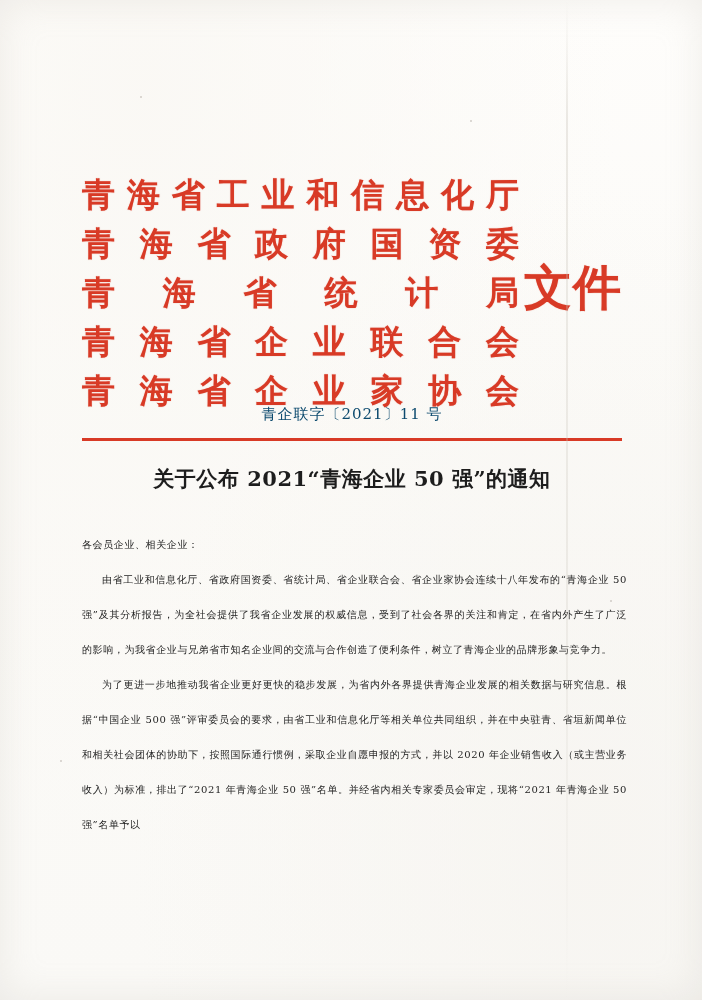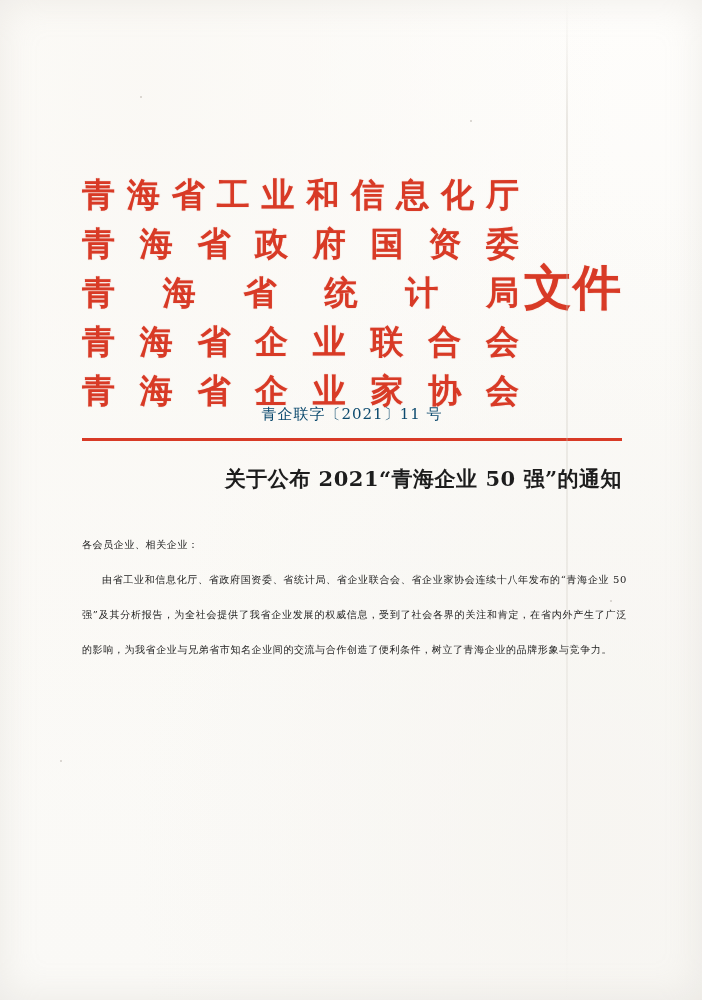--- a/index.html
+++ b/index.html
@@ -101,21 +101,21 @@
     height: 2.5px;
     background: #d83a26;
   }
 
   
   .doc-title {
     position: absolute;
     left: 82px;
     top: 465px;
     width: 540px;
-    text-align: right;
+    text-align: center;
     font-family: "DejaVu Serif", serif;
     font-weight: bold;
     font-size: 21px;
     color: #1d1d1d;
     letter-spacing: 0.5px;
   }
 
   
   .body-text {
     position: absolute;
@@ -233,20 +233,21 @@
       <div class="doc-number">青企联字〔2021〕11 号</div>
     </div>
 
     <div class="red-rule"></div>
 
     <div class="doc-title">关于公布 2021“青海企业 50 强”的通知</div>
 
     <div class="body-text">
       <p class="salutation">各会员企业、相关企业：</p>
       <p class="indent">由省工业和信息化厅、省政府国资委、省统计局、省企业联合会、省企业家协会连续十八年发布的“青海企业 50 强”及其分析报告，为全社会提供了我省企业发展的权威信息，受到了社会各界的关注和肯定，在省内外产生了广泛的影响，为我省企业与兄弟省市知名企业间的交流与合作创造了便利条件，树立了青海企业的品牌形象与竞争力。</p>
+      <p class="indent">为了更进一步地推动我省企业更好更快的稳步发展，为省内外各界提供青海企业发展的相关数据与研究信息。根据“中国企业 500 强”评审委员会的要求，由省工业和信息化厅等相关单位共同组织，并在中央驻青、省垣新闻单位和相关社会团体的协助下，按照国际通行惯例，采取企业自愿申报的方式，并以 2020 年企业销售收入（或主营业务收入）为标准，排出了“2021 年青海企业 50 强”名单。并经省内相关专家委员会审定，现将“2021 年青海企业 50 强”名单予以</p>
     </div>
 
     <div class="crease"></div>
     <div class="speck" style="left:140px;top:96px;width:2px;height:2px;"></div>
     <div class="speck" style="left:470px;top:120px;width:2px;height:2px;"></div>
     <div class="speck" style="left:610px;top:600px;width:2px;height:2px;"></div>
     <div class="speck" style="left:60px;top:760px;width:2px;height:2px;"></div>
   </div>
 
   <div class="edge-shade"></div>

